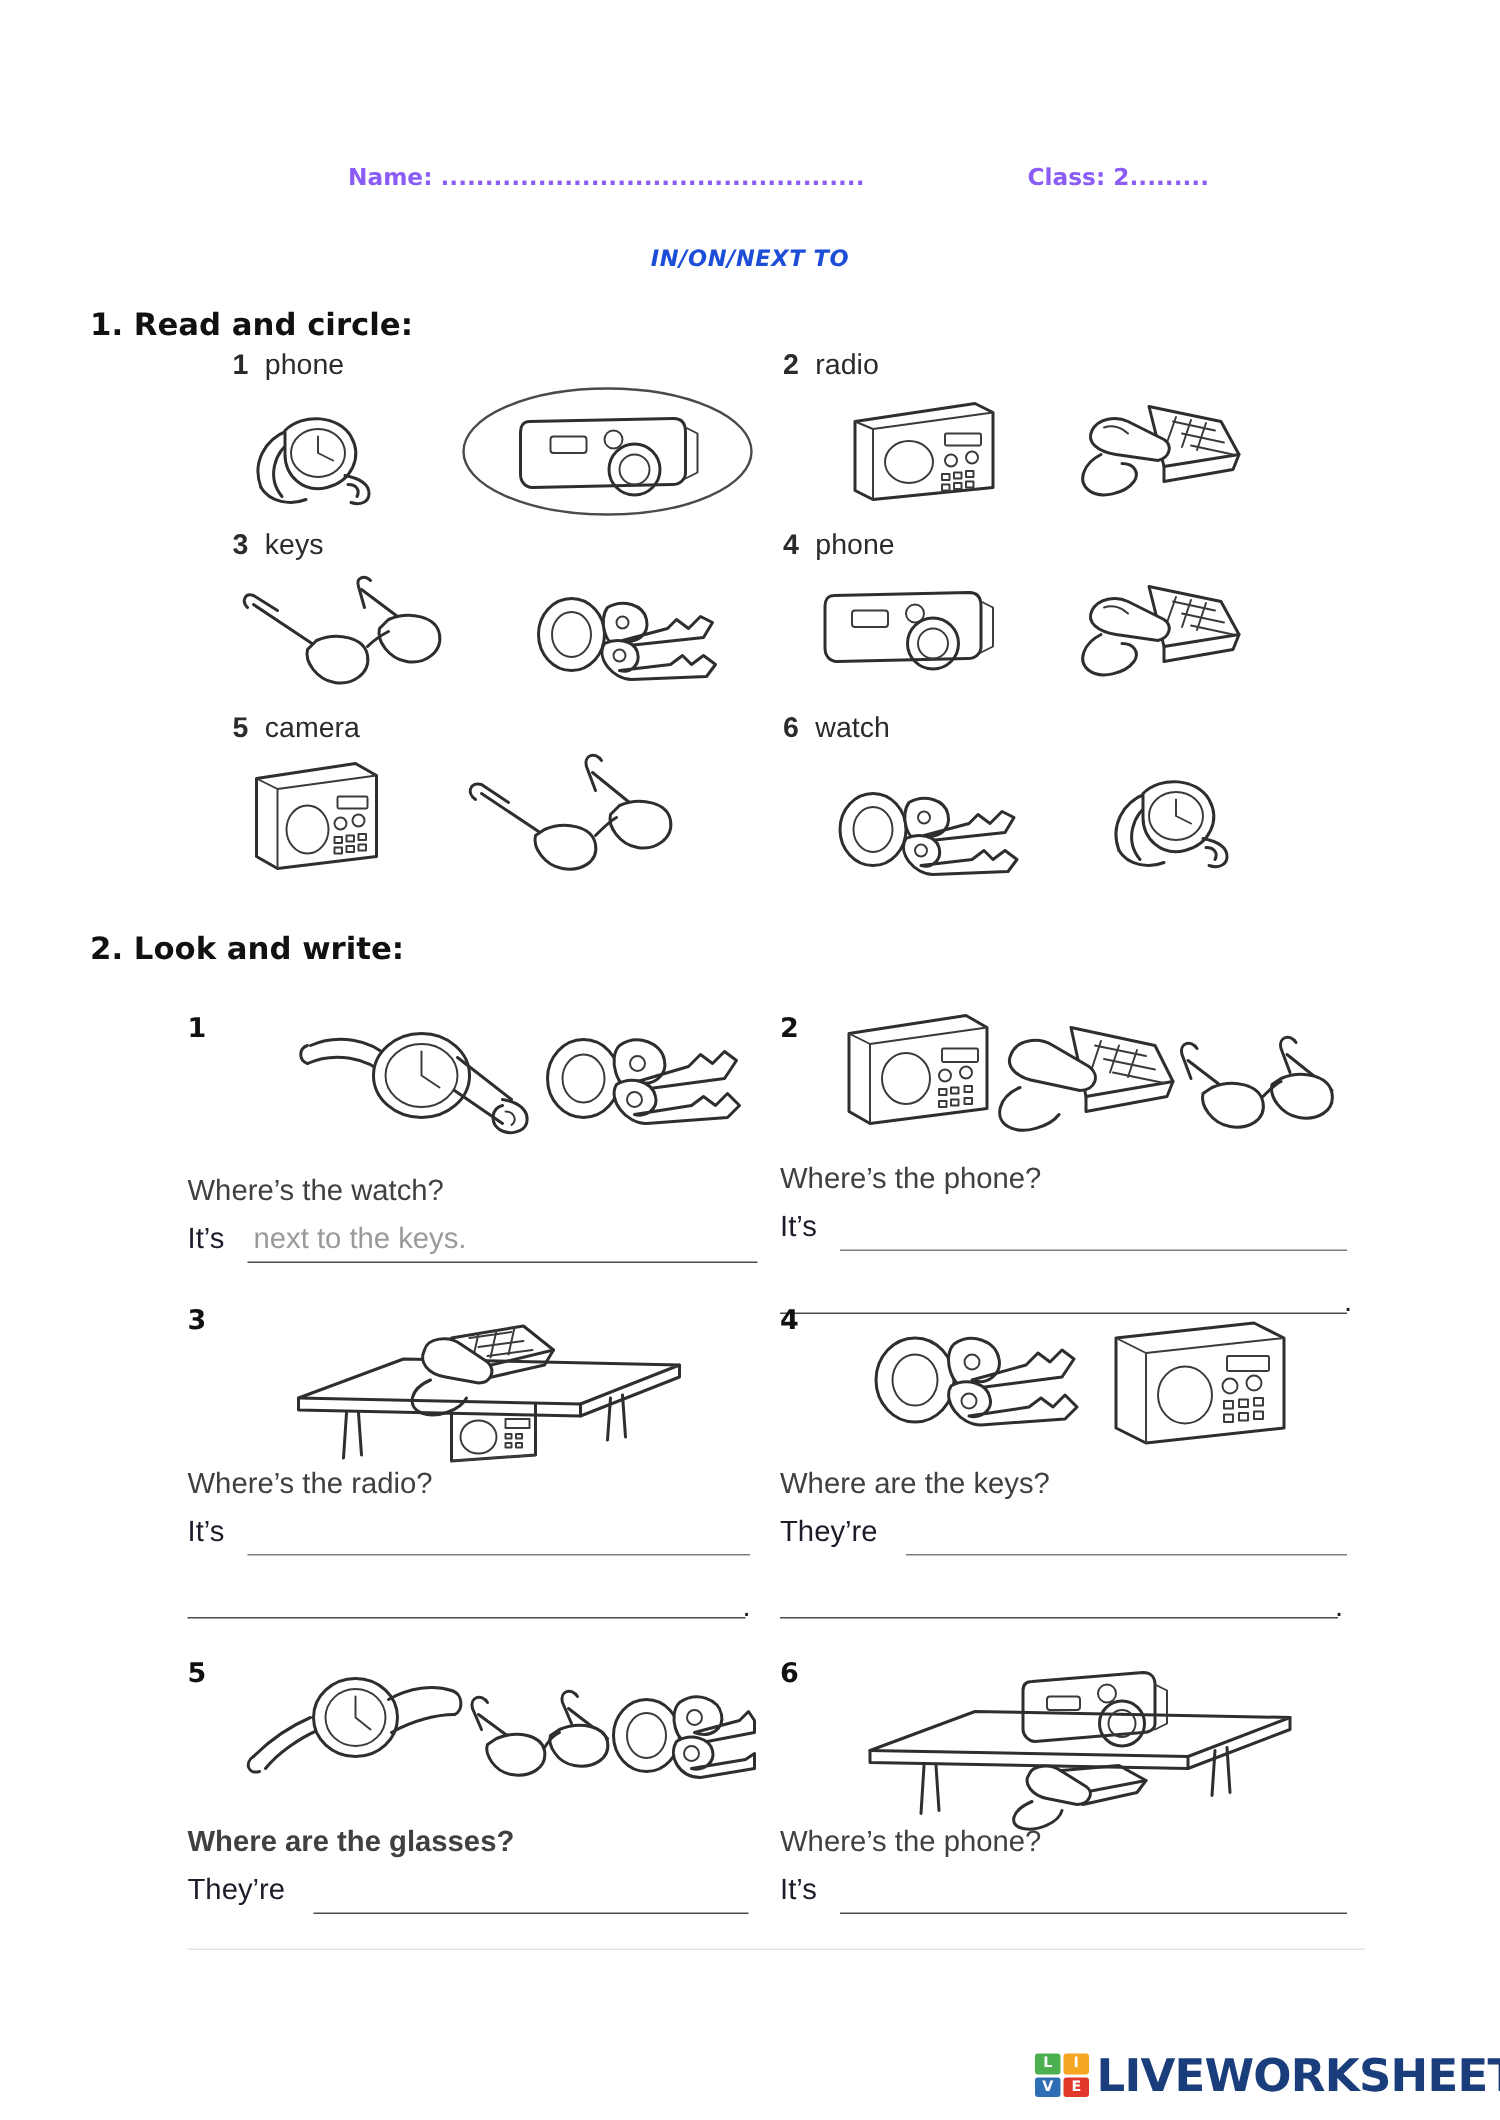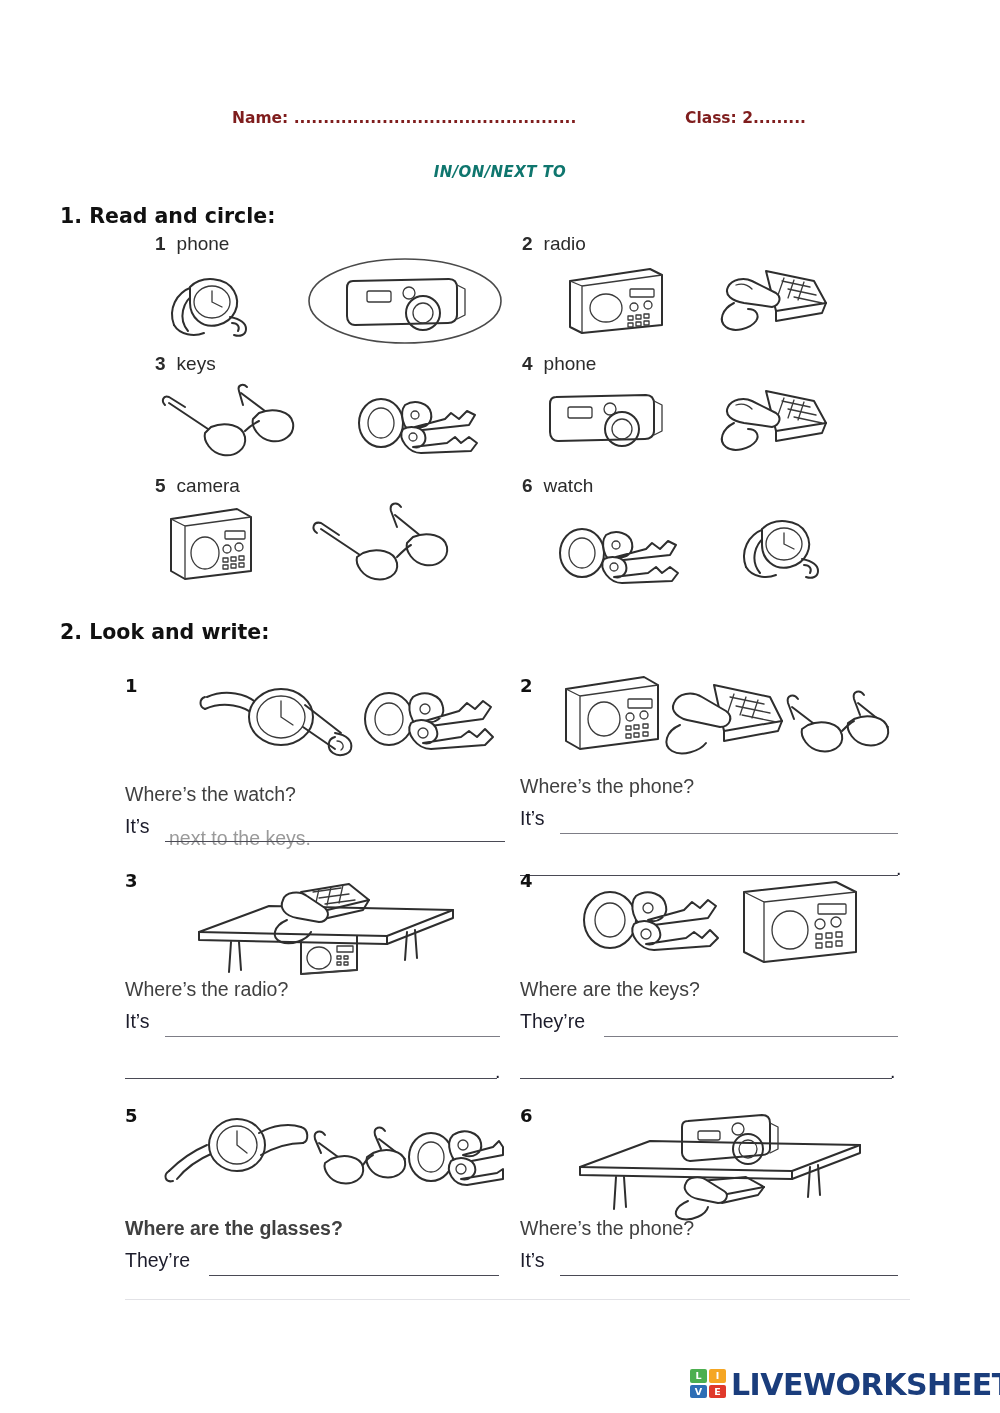--- a/index.html
+++ b/index.html
@@ -14,35 +14,35 @@
   .hdr{position:absolute;left:0;top:36px;width:1000px;height:64px;}
   .logo-wrap{position:absolute;left:22px;top:0px;width:190px;height:62px;}
   .logo-text{
     position:absolute;left:52px;top:30px;
     font-family:"DejaVu Sans", sans-serif;
     font-weight:bold;font-size:15.5px;color:#1f5fa9;letter-spacing:.2px;
     font-style:italic;
   }
   .fld{
     position:absolute;font-family:"DejaVu Sans", sans-serif;font-weight:bold;
-    font-size:15.5px;color:#7f1d1d;white-space:nowrap;
+    font-size:15.5px;color:#8b5cf6;white-space:nowrap;
   }
   .fld.name{left:232px;top:73px;}
   .fld.cls{left:685px;top:73px;}
 
   
   .title{
     position:absolute;left:0;top:111px;width:1000px;text-align:center;
     font-family:"DejaVu Sans", sans-serif;font-weight:bold;font-size:25px;
     color:#111;letter-spacing:.1px;
   }
   .subtitle{
     position:absolute;left:0;top:163px;width:1000px;text-align:center;
     font-family:"DejaVu Sans", sans-serif;font-weight:bold;font-style:italic;
-    font-size:15px;color:#0f766e;letter-spacing:.4px;
+    font-size:15px;color:#1d4ed8;letter-spacing:.4px;
   }
   .sec-head{
     position:absolute;font-family:"DejaVu Sans", sans-serif;font-weight:bold;
     font-size:20.5px;color:#111;white-space:nowrap;
   }
   .sec1{left:60px;top:204px;}
   .sec2{left:60px;top:620px;}
 
   
   .ex1{position:absolute;left:0;top:225px;width:1000px;height:350px;}
@@ -321,21 +321,21 @@
           <ellipse class="ln-w" cx="212" cy="44" rx="24" ry="26"></ellipse>
           <ellipse class="ln-t" cx="212" cy="44" rx="14" ry="16"></ellipse>
           <path class="ln-w" d="M236 22 C248 14 264 20 266 32 C268 42 258 50 248 46 L282 36 L290 28 L298 34 L306 26 L314 32 L306 44 L246 52 C234 52 228 30 236 22 Z"></path>
           <path class="ln-w" d="M234 48 C244 42 258 46 260 56 C262 64 254 70 246 68 L284 62 L292 56 L300 62 L308 54 L316 62 L308 70 L254 74 C240 74 228 58 234 48 Z"></path>
           <circle class="ln-t" cx="248" cy="34" r="5"></circle>
           <circle class="ln-t" cx="246" cy="58" r="5"></circle>
         </svg>
       </div>
       <div class="qtext" style="left:0px;top:108px;">Where’s the watch?</div>
       <div class="qprompt" style="left:0px;top:140px;">It’s</div>
-      <div class="answer" style="left:44px;top:152px;text-align:right;">next to the keys.</div>
+      <div class="answer" style="left:44px;top:140px;text-align:right;">next to the keys.</div>
       <div class="rule" style="left:40px;top:166px;width:340px;"></div>
     </div>
 
     <div class="q" style="left:520px;top:10px;width:390px;">
       <div class="qnum">2</div>
       <div class="qpic" style="left:38px;top:-2px;">
         <svg width="350" height="86" viewBox="0 0 350 86">
           <path class="ln" d="M8 16 L86 4 L100 12 L100 66 L22 76 L8 68 Z"></path>
           <path class="ln-t" d="M8 16 L22 23 L22 76 M22 23 L100 12"></path>
           <ellipse class="ln-t" cx="46" cy="46" rx="16" ry="17"></ellipse>

